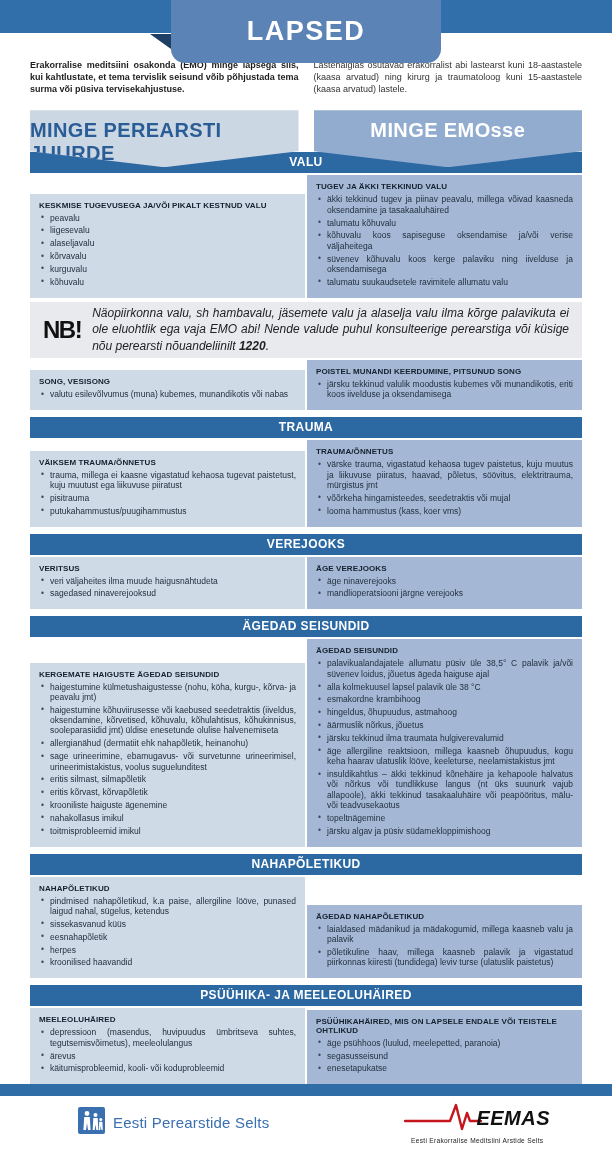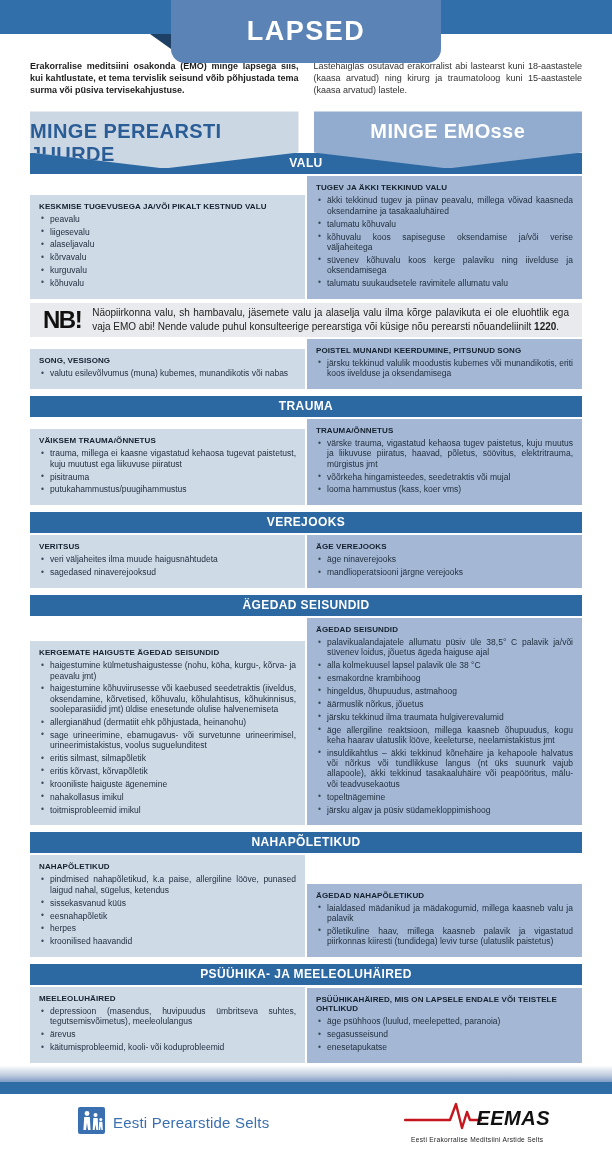--- a/index.html
+++ b/index.html
@@ -64,21 +64,21 @@
     position: relative; padding-left: 11px; margin-bottom: 2.5px;
     font-size: 8.5px; line-height: 1.22; text-align: justify; color: #22303f;
   }
   ul.bullets li::before { content: "•"; position: absolute; left: 2px; top: -0.5px; color: #3b4a5c; }
 
   .nb-block {
     background: #e9eaed; display: flex; align-items: center; gap: 11px;
     padding: 3px 13px; margin-top: 4px !important;
   }
   .nb-label { font-size: 24px; font-weight: 900; letter-spacing: -1.5px; color: #111111; flex: none; }
-  .nb-text { font-size: 10px; line-height: 1.4; color: #222222; text-align: justify; }
+  .nb-text { font-size: 12px; line-height: 1.4; color: #222222; text-align: justify; font-style: italic; }
 
   
   .gradient-spacer { flex: 1; background: linear-gradient(180deg, #ffffff 0%, #ffffff 12%, #c3cfe1 62%, #7f9cc5 100%); }
   .bottom-bar { height: 12px; background: #2e6da6; }
   .footer { height: 56px; background: #ffffff; display: flex; align-items: center; }
   .logo-left { display: flex; align-items: center; gap: 8px; margin-left: 78px; }
   .logo-left-text { color: #3a6fb0; font-size: 15px; letter-spacing: 0.2px; }
   .logo-right { margin-left: auto; margin-right: 62px; display: flex; flex-direction: column; align-items: center; }
   .eemas-top { display: flex; align-items: center; }
   .eemas-name { font-size: 20px; font-weight: 800; font-style: italic; color: #111111; letter-spacing: 0.5px; margin-left: -6px; }
@@ -191,21 +191,21 @@
         </div>
       </div>
       <div class="section">
         <div class="section-bar">ÄGEDAD SEISUNDID</div>
         <div class="row">
           <div class="cell left">
             <div class="cell-h">KERGEMATE HAIGUSTE ÄGEDAD SEISUNDID</div>
             <ul class="bullets">
               <li>haigestumine külmetushaigustesse (nohu, köha, kurgu-, kõrva- ja peavalu jmt)</li>
               <li>haigestumine kõhuviirusesse või kaebused seedetraktis (iiveldus, oksendamine, kõrvetised, kõhuvalu, kõhulahtisus, kõhukinnisus, sooleparasiidid jmt) üldise enesetunde olulise halvenemiseta</li>
-              <li>allergianähud (dermatiit ehk põhjustada, heinanohu)</li>
+              <li>allergianähud (dermatiit ehk nahapõletik, heinanohu)</li>
               <li>sage urineerimine, ebamugavus- või survetunne urineerimisel, urineerimistakistus, voolus suguelunditest</li>
               <li>eritis silmast, silmapõletik</li>
               <li>eritis kõrvast, kõrvapõletik</li>
               <li>krooniliste haiguste ägenemine</li>
               <li>nahakollasus imikul</li>
               <li>toitmisprobleemid imikul</li>
             </ul>
           </div>
           <div class="cell right">
             <div class="cell-h">ÄGEDAD SEISUNDID</div>

